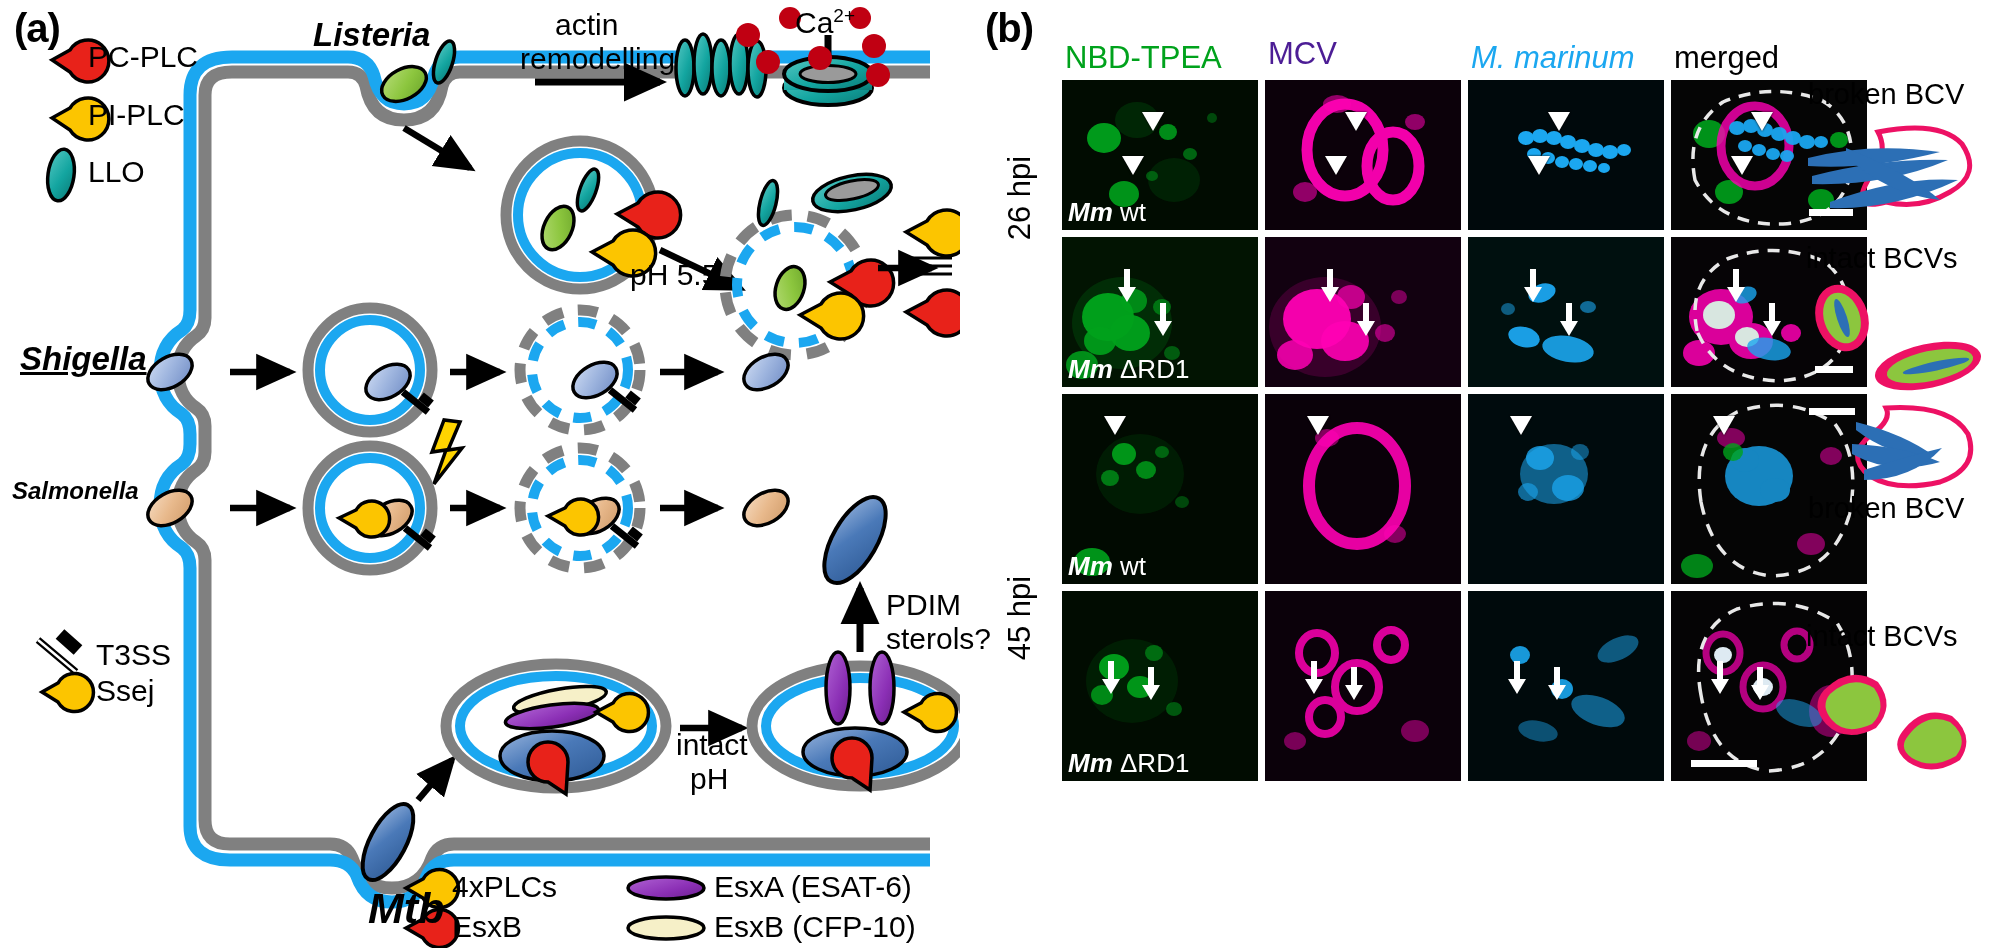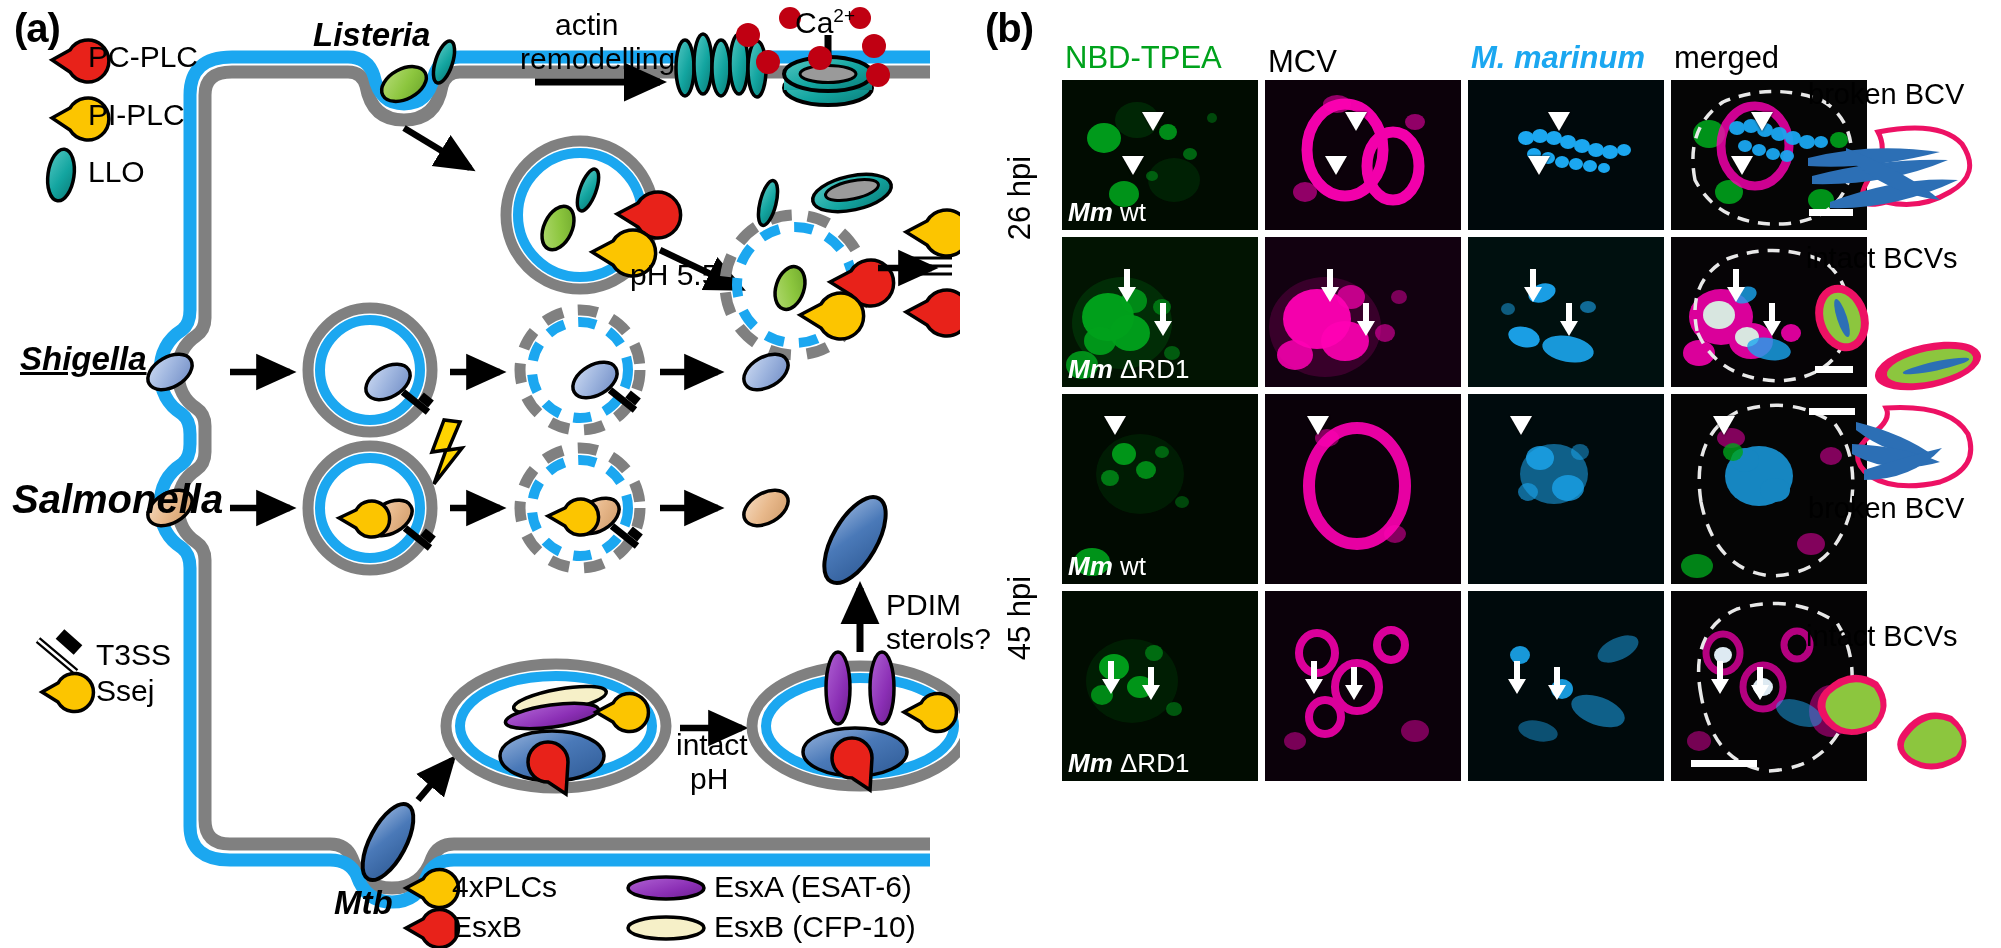--- a/index.html
+++ b/index.html
@@ -331,39 +331,39 @@
 <div class="lbl" style="left:96px;top:638px;">T3SS</div>
 <div class="lbl" style="left:96px;top:674px;">Ssej</div>
 
 <div class="lbl" style="left:452px;top:870px;">4xPLCs</div>
 <div class="lbl" style="left:452px;top:910px;">EsxB</div>
 <div class="lbl" style="left:714px;top:870px;">EsxA (ESAT-6)</div>
 <div class="lbl" style="left:714px;top:910px;">EsxB (CFP-10)</div>
 
 <div class="lbl it" style="left:313px;top:16px;font-size:33px;">Listeria</div>
 <div class="lbl it" style="left:20px;top:340px;font-size:33px;text-decoration:underline;">Shigella</div>
-<div class="lbl it" style="left:12px;top:477px;font-size:40px;">Salmonella</div>
-<div class="lbl it" style="left:334px;top:884px;font-size:33px;">Mtb</div>
+<div class="lbl it" style="left:12px;top:477px;font-size:24px;">Salmonella</div>
+<div class="lbl it" style="left:368px;top:884px;font-size:43px;">Mtb</div>
 
 <div class="lbl" style="left:555px;top:8px;">actin</div>
 <div class="lbl" style="left:520px;top:42px;">remodelling</div>
 
 <div class="abs" style="left:795px;top:5px;font-size:30px;"><span>Ca</span><sup style="font-size:19px;">2+</sup></div>
 
 <div class="lbl" style="left:630px;top:258px;">pH 5.5</div>
 <div class="lbl" style="left:676px;top:728px;">intact</div>
 <div class="lbl" style="left:690px;top:762px;">pH</div>
 <div class="lbl" style="left:886px;top:588px;">PDIM</div>
 <div class="lbl" style="left:886px;top:622px;">sterols?</div>
 
 <div class="abs panel-letter" style="left:985px;top:6px;">(b)</div>
 
 <div class="col-head" style="left:1065px;top:40px;width:190px;color:#00a21c;">NBD-TPEA</div>
-<div class="col-head" style="left:1268px;top:44px;width:190px;color:#000000;">MCV</div>
-<div class="col-head" style="left:1471px;top:40px;width:190px;color:#1ba7f0;font-style:italic;font-weight:bold;">M. marinum</div>
+<div class="col-head" style="left:1268px;top:36px;width:190px;color:#4c1d95;">MCV</div>
+<div class="col-head" style="left:1471px;top:40px;width:190px;color:#1ba7f0;font-style:italic;">M. marinum</div>
 <div class="col-head" style="left:1674px;top:40px;width:190px;color:#000;">merged</div>
 
 <div class="abs" style="left:960px;top:180px;width:120px;text-align:center;
      transform:rotate(-90deg);transform-origin:center center;font-size:31px;">26 hpi</div>
 <div class="abs" style="left:960px;top:600px;width:120px;text-align:center;
      transform:rotate(-90deg);transform-origin:center center;font-size:31px;">45 hpi</div>
 
 <div class="mgrid" style="left:1062px;top:80px;">
 
   <div class="cell" style="left:0px;top:0px;width:196px;height:150px;">

